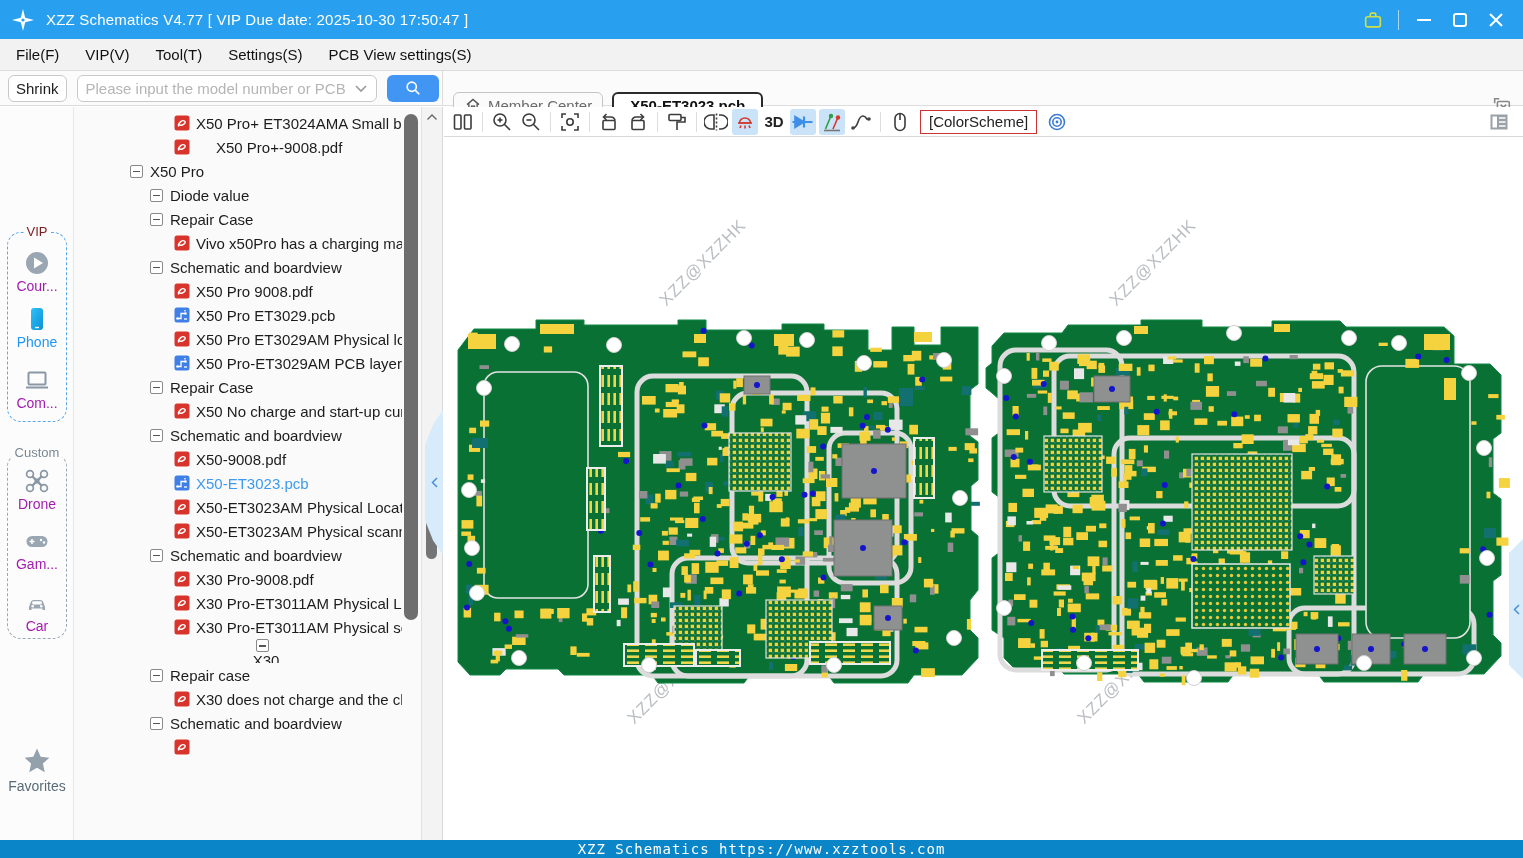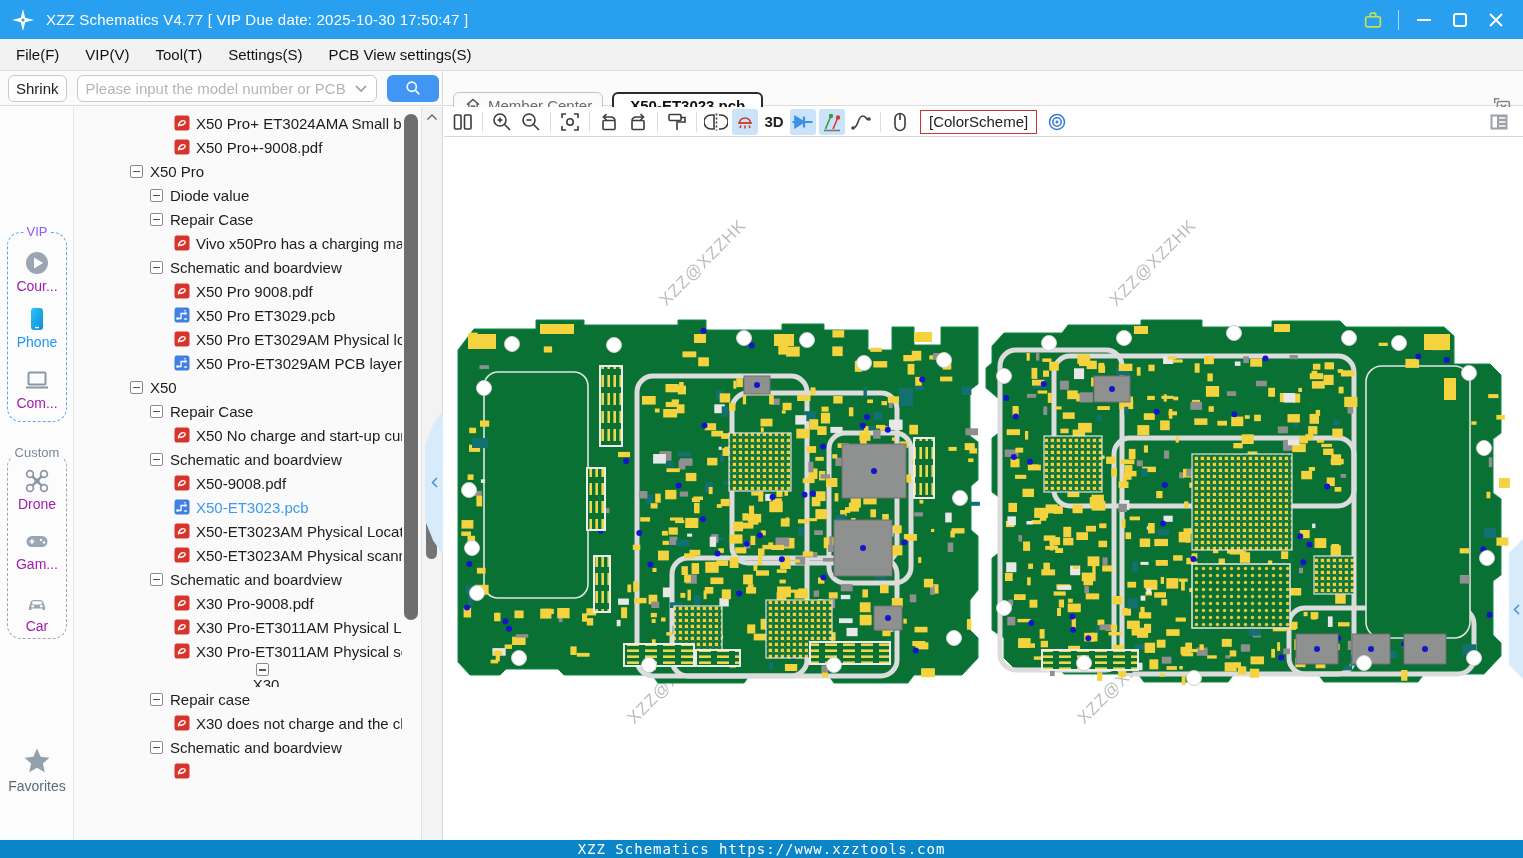--- a/index.html
+++ b/index.html
@@ -31,21 +31,21 @@
   .member-btn { margin-left:9px; height:26px; padding:0 10px; border:1px solid #c4c4c4; border-radius:6px; color:#6b6b6b; display:flex; align-items:center; gap:6px; background:#fbfbfb; }
   .pcb-tab { margin-left:9px; height:27px; padding:0 16px; border:2px solid #2b2b2b; border-radius:6px; background:#fff; font-weight:bold; color:#111; display:flex; align-items:center; }
   .closeall { position:absolute; right:10px; top:7px; width:22px; height:22px; }
 
   
   .sidebar { position:absolute; left:0; top:107px; width:74px; bottom:18px; background:#fcfcfc; border-right:1px solid #e7e7e7; }
   .side-group { position:absolute; left:7px; width:60px; border:1.5px dashed #9aa7b3; border-radius:14px; }
   .side-group.vip { border-color:#5aa7f0; top:125px; height:190px; }
   .side-group.custom { top:346px; height:186px; }
   .grp-label { position:absolute; top:-9px; left:50%; transform:translateX(-50%); background:#fcfcfc; padding:0 3px; font-size:13px; color:#7b8894; white-space:nowrap; }
-  .side-group.vip .grp-label { color:#8b5cf6; }
+  .side-group.vip .grp-label { color:#7f1d1d; }
   .side-item { position:absolute; left:0; width:100%; display:flex; flex-direction:column; align-items:center; cursor:pointer; }
   .side-item .lbl { font-size:14px; color:#a21caf; margin-top:2px; max-width:58px; overflow:hidden; white-space:nowrap; }
   .side-item.active .lbl { color:#2196f3; }
   .favorites { position:absolute; left:0; top:640px; width:74px; display:flex; flex-direction:column; align-items:center; cursor:pointer; }
   .favorites .lbl { font-size:14px; color:#5a6b78; margin-top:3px; }
 
   
   .treepanel { position:absolute; left:74px; top:107px; width:369px; bottom:18px; background:#fafafa; border-right:1px solid #d8d8d8; overflow:hidden; }
   .tree-inner { position:absolute; left:0; top:4px; right:40px; }
   .tree-row { height:24px; display:flex; align-items:center; white-space:nowrap; overflow:hidden; cursor:pointer; }
@@ -236,21 +236,21 @@
 
   <div class="treepanel">
     <div class="tree-inner" id="tree">
         <div class="tree-row" style="padding-left: 100px;">
           <svg class="ficon" viewBox="0 0 16 16">
             <rect x="0.5" y="0.5" width="15" height="15" rx="2.5" fill="#d9342b"></rect>
             <path d="M4.5 11.5 C4 8 8 4.5 10.5 6 C12.5 7.3 9.5 11 6 10 C4.8 9.6 4.6 8.6 5.5 8" fill="none" stroke="#fff" stroke-width="1.4"></path>
           </svg>
           <span class="t-label">X50 Pro+ ET3024AMA Small bo</span>
         </div>
-        <div class="tree-row" style="padding-left: 100px;">
+        <div class="tree-row" style="padding-left: 100px; gap: 20px;">
           <svg class="ficon" viewBox="0 0 16 16">
             <rect x="0.5" y="0.5" width="15" height="15" rx="2.5" fill="#d9342b"></rect>
             <path d="M4.5 11.5 C4 8 8 4.5 10.5 6 C12.5 7.3 9.5 11 6 10 C4.8 9.6 4.6 8.6 5.5 8" fill="none" stroke="#fff" stroke-width="1.4"></path>
           </svg>
           <span class="t-label">X50 Pro+-9008.pdf</span>
         </div>
         <div class="tree-row" style="padding-left: 56px; text-align: center;">
           <span class="toggle"></span>
           <span class="t-label">X50 Pro</span>
         </div>
@@ -301,24 +301,20 @@
         <div class="tree-row" style="padding-left: 100px;">
           <svg class="ficon" viewBox="0 0 16 16">
             <rect x="0.5" y="0.5" width="15" height="15" rx="2.5" fill="#3f7fe8"></rect>
             <polyline points="3.5,11.5 7,11.5 7,6.5 11,6.5" fill="none" stroke="#fff" stroke-width="1.3"></polyline>
             <circle cx="3.5" cy="11.5" r="1.3" fill="#fff"></circle>
             <circle cx="11.5" cy="6.5" r="1.3" fill="#fff"></circle>
             <line x1="10" y1="12" x2="13" y2="12" stroke="#fff" stroke-width="1.3"></line>
             <line x1="11" y1="3" x2="11" y2="4.5" stroke="#fff" stroke-width="1.3"></line>
           </svg>
           <span class="t-label">X50 Pro-ET3029AM PCB layer.p</span>
-        </div>
-        <div class="tree-row" style="padding-left: 56px;">
-          <span class="toggle"></span>
-          <span class="t-label">X50</span>
         </div>
         <div class="tree-row" style="padding-left: 76px;">
           <span class="toggle"></span>
           <span class="t-label">Repair Case</span>
         </div>
         <div class="tree-row" style="padding-left: 100px;">
           <svg class="ficon" viewBox="0 0 16 16">
             <rect x="0.5" y="0.5" width="15" height="15" rx="2.5" fill="#d9342b"></rect>
             <path d="M4.5 11.5 C4 8 8 4.5 10.5 6 C12.5 7.3 9.5 11 6 10 C4.8 9.6 4.6 8.6 5.5 8" fill="none" stroke="#fff" stroke-width="1.4"></path>
           </svg>

